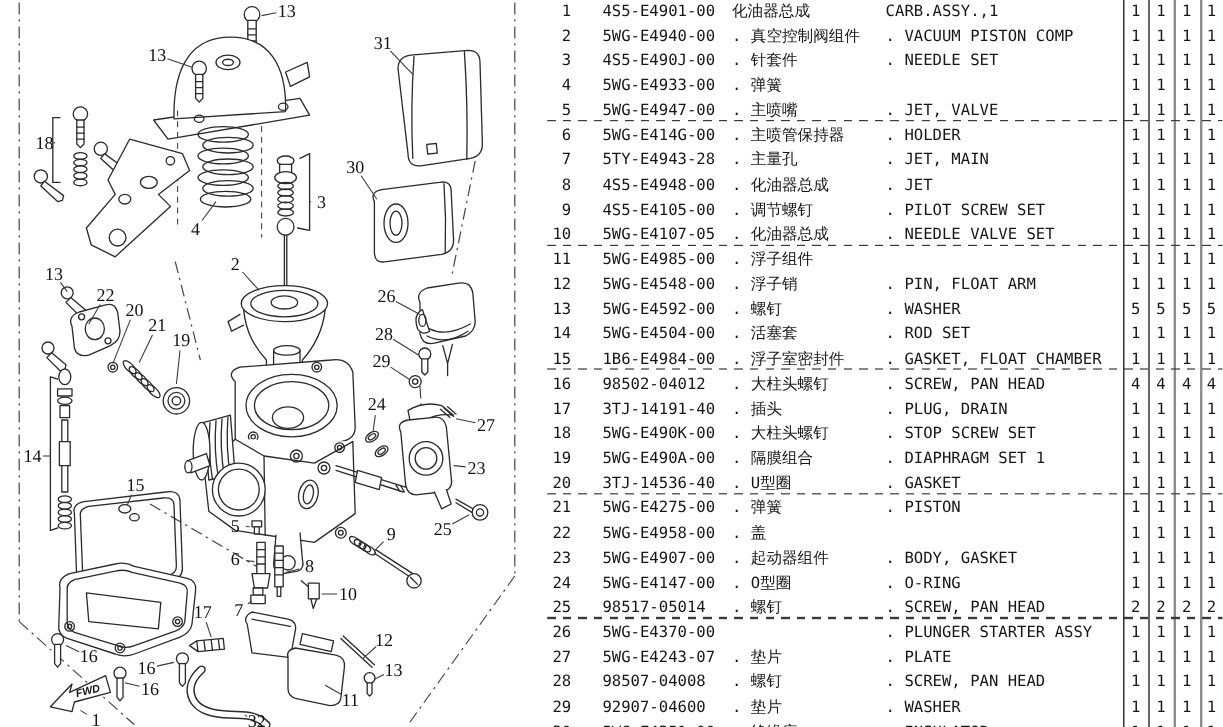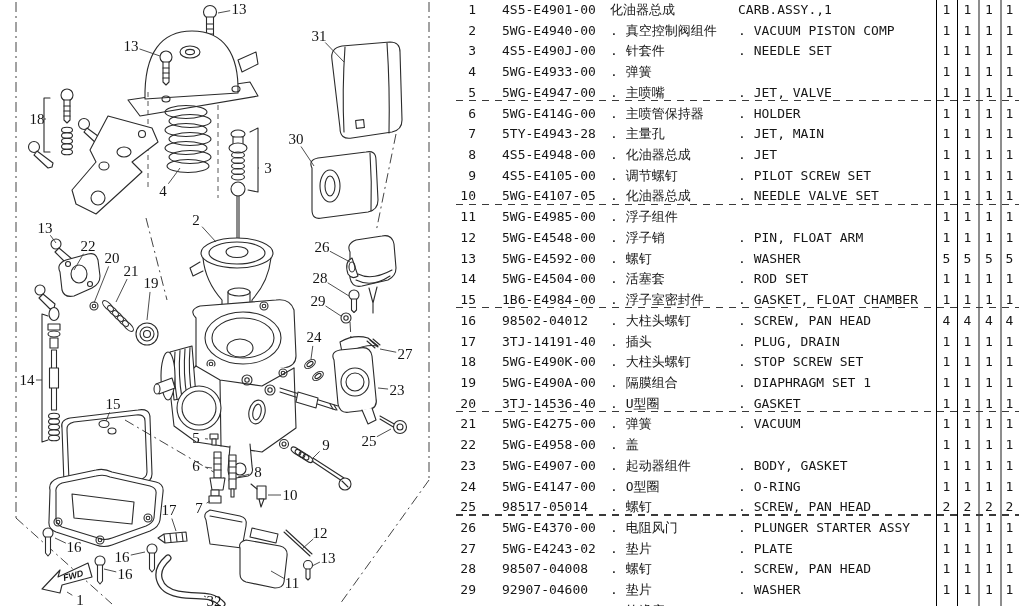--- a/index.html
+++ b/index.html
@@ -419,27 +419,27 @@
         <div class="row" style="top: 207.2px;"><span class="c-no">11</span><span class="c-part">5WG-E4985-00</span><span class="c-cn">. 浮子组件</span><span class="c-q0">1</span><span class="c-q1">1</span><span class="c-q2">1</span><span class="c-q3">1</span></div>
         <div class="row" style="top: 227.92px;"><span class="c-no">12</span><span class="c-part">5WG-E4548-00</span><span class="c-cn">. 浮子销</span><span class="c-en">. PIN, FLOAT ARM</span><span class="c-q0">1</span><span class="c-q1">1</span><span class="c-q2">1</span><span class="c-q3">1</span></div>
         <div class="row" style="top: 248.64px;"><span class="c-no">13</span><span class="c-part">5WG-E4592-00</span><span class="c-cn">. 螺钉</span><span class="c-en">. WASHER</span><span class="c-q0">5</span><span class="c-q1">5</span><span class="c-q2">5</span><span class="c-q3">5</span></div>
         <div class="row" style="top: 269.36px;"><span class="c-no">14</span><span class="c-part">5WG-E4504-00</span><span class="c-cn">. 活塞套</span><span class="c-en">. ROD SET</span><span class="c-q0">1</span><span class="c-q1">1</span><span class="c-q2">1</span><span class="c-q3">1</span></div>
         <div class="row" style="top: 290.08px;"><span class="c-no">15</span><span class="c-part">1B6-E4984-00</span><span class="c-cn">. 浮子室密封件</span><span class="c-en">. GASKET, FLOAT CHAMBER</span><span class="c-q0">1</span><span class="c-q1">1</span><span class="c-q2">1</span><span class="c-q3">1</span></div>
         <div class="row" style="top: 310.8px;"><span class="c-no">16</span><span class="c-part">98502-04012</span><span class="c-cn">. 大柱头螺钉</span><span class="c-en">. SCREW, PAN HEAD</span><span class="c-q0">4</span><span class="c-q1">4</span><span class="c-q2">4</span><span class="c-q3">4</span></div>
         <div class="row" style="top: 331.52px;"><span class="c-no">17</span><span class="c-part">3TJ-14191-40</span><span class="c-cn">. 插头</span><span class="c-en">. PLUG, DRAIN</span><span class="c-q0">1</span><span class="c-q1">1</span><span class="c-q2">1</span><span class="c-q3">1</span></div>
         <div class="row" style="top: 352.24px;"><span class="c-no">18</span><span class="c-part">5WG-E490K-00</span><span class="c-cn">. 大柱头螺钉</span><span class="c-en">. STOP SCREW SET</span><span class="c-q0">1</span><span class="c-q1">1</span><span class="c-q2">1</span><span class="c-q3">1</span></div>
         <div class="row" style="top: 372.96px;"><span class="c-no">19</span><span class="c-part">5WG-E490A-00</span><span class="c-cn">. 隔膜组合</span><span class="c-en">. DIAPHRAGM SET 1</span><span class="c-q0">1</span><span class="c-q1">1</span><span class="c-q2">1</span><span class="c-q3">1</span></div>
         <div class="row" style="top: 393.68px;"><span class="c-no">20</span><span class="c-part">3TJ-14536-40</span><span class="c-cn">. U型圈</span><span class="c-en">. GASKET</span><span class="c-q0">1</span><span class="c-q1">1</span><span class="c-q2">1</span><span class="c-q3">1</span></div>
-        <div class="row" style="top: 414.4px;"><span class="c-no">21</span><span class="c-part">5WG-E4275-00</span><span class="c-cn">. 弹簧</span><span class="c-en">. VACUUM</span><span class="c-q0">1</span><span class="c-q1">1</span><span class="c-q2">1</span><span class="c-q3">1</span></div>
+        <div class="row" style="top: 414.4px;"><span class="c-no">21</span><span class="c-part">5WG-E4275-00</span><span class="c-cn">. 弹簧</span><span class="c-en">. PISTON</span><span class="c-q0">1</span><span class="c-q1">1</span><span class="c-q2">1</span><span class="c-q3">1</span></div>
         <div class="row" style="top: 435.12px;"><span class="c-no">22</span><span class="c-part">5WG-E4958-00</span><span class="c-cn">. 盖</span><span class="c-q0">1</span><span class="c-q1">1</span><span class="c-q2">1</span><span class="c-q3">1</span></div>
         <div class="row" style="top: 455.84px;"><span class="c-no">23</span><span class="c-part">5WG-E4907-00</span><span class="c-cn">. 起动器组件</span><span class="c-en">. BODY, GASKET</span><span class="c-q0">1</span><span class="c-q1">1</span><span class="c-q2">1</span><span class="c-q3">1</span></div>
         <div class="row" style="top: 476.56px;"><span class="c-no">24</span><span class="c-part">5WG-E4147-00</span><span class="c-cn">. O型圈</span><span class="c-en">. O-RING</span><span class="c-q0">1</span><span class="c-q1">1</span><span class="c-q2">1</span><span class="c-q3">1</span></div>
         <div class="row" style="top: 497.28px;"><span class="c-no">25</span><span class="c-part">98517-05014</span><span class="c-cn">. 螺钉</span><span class="c-en">. SCREW, PAN HEAD</span><span class="c-q0">2</span><span class="c-q1">2</span><span class="c-q2">2</span><span class="c-q3">2</span></div>
-        <div class="row" style="top: 518px;"><span class="c-no">26</span><span class="c-part">5WG-E4370-00</span><span class="c-cn">. 电阻风门</span><span class="c-en">. PLUNGER STARTER ASSY</span><span class="c-q0">1</span><span class="c-q1">1</span><span class="c-q2">1</span><span class="c-q3">1</span></div>
-        <div class="row" style="top: 538.72px;"><span class="c-no">27</span><span class="c-part">5WG-E4243-02</span><span class="c-cn">. 垫片</span><span class="c-en">. PLATE</span><span class="c-q0">1</span><span class="c-q1">1</span><span class="c-q2">1</span><span class="c-q3">1</span></div>
+        <div class="row" style="top: 518px;"><span class="c-no">26</span><span class="c-part">5WG-E4370-00</span><span class="c-en">. PLUNGER STARTER ASSY</span><span class="c-q0">1</span><span class="c-q1">1</span><span class="c-q2">1</span><span class="c-q3">1</span></div>
+        <div class="row" style="top: 538.72px;"><span class="c-no">27</span><span class="c-part">5WG-E4243-07</span><span class="c-cn">. 垫片</span><span class="c-en">. PLATE</span><span class="c-q0">1</span><span class="c-q1">1</span><span class="c-q2">1</span><span class="c-q3">1</span></div>
         <div class="row" style="top: 559.44px;"><span class="c-no">28</span><span class="c-part">98507-04008</span><span class="c-cn">. 螺钉</span><span class="c-en">. SCREW, PAN HEAD</span><span class="c-q0">1</span><span class="c-q1">1</span><span class="c-q2">1</span><span class="c-q3">1</span></div>
         <div class="row" style="top: 580.16px;"><span class="c-no">29</span><span class="c-part">92907-04600</span><span class="c-cn">. 垫片</span><span class="c-en">. WASHER</span><span class="c-q0">1</span><span class="c-q1">1</span><span class="c-q2">1</span><span class="c-q3">1</span></div>
         <div class="row" style="top: 600.88px;"><span class="c-no">30</span><span class="c-part">5WG-E4351-00</span><span class="c-cn">. 绝缘座</span><span class="c-en">. INSULATOR</span><span class="c-q0">1</span><span class="c-q1">1</span><span class="c-q2">1</span><span class="c-q3">1</span></div>
       </div>
     <div id="seps">
         <div class="sep" style="top: 100px;"></div>
         <div class="sep" style="top: 203.6px;"></div>
         <div class="sep" style="top: 307.2px;"></div>
         <div class="sep" style="top: 410.8px;"></div>
         <div class="sep" style="top: 514.4px;"></div>

